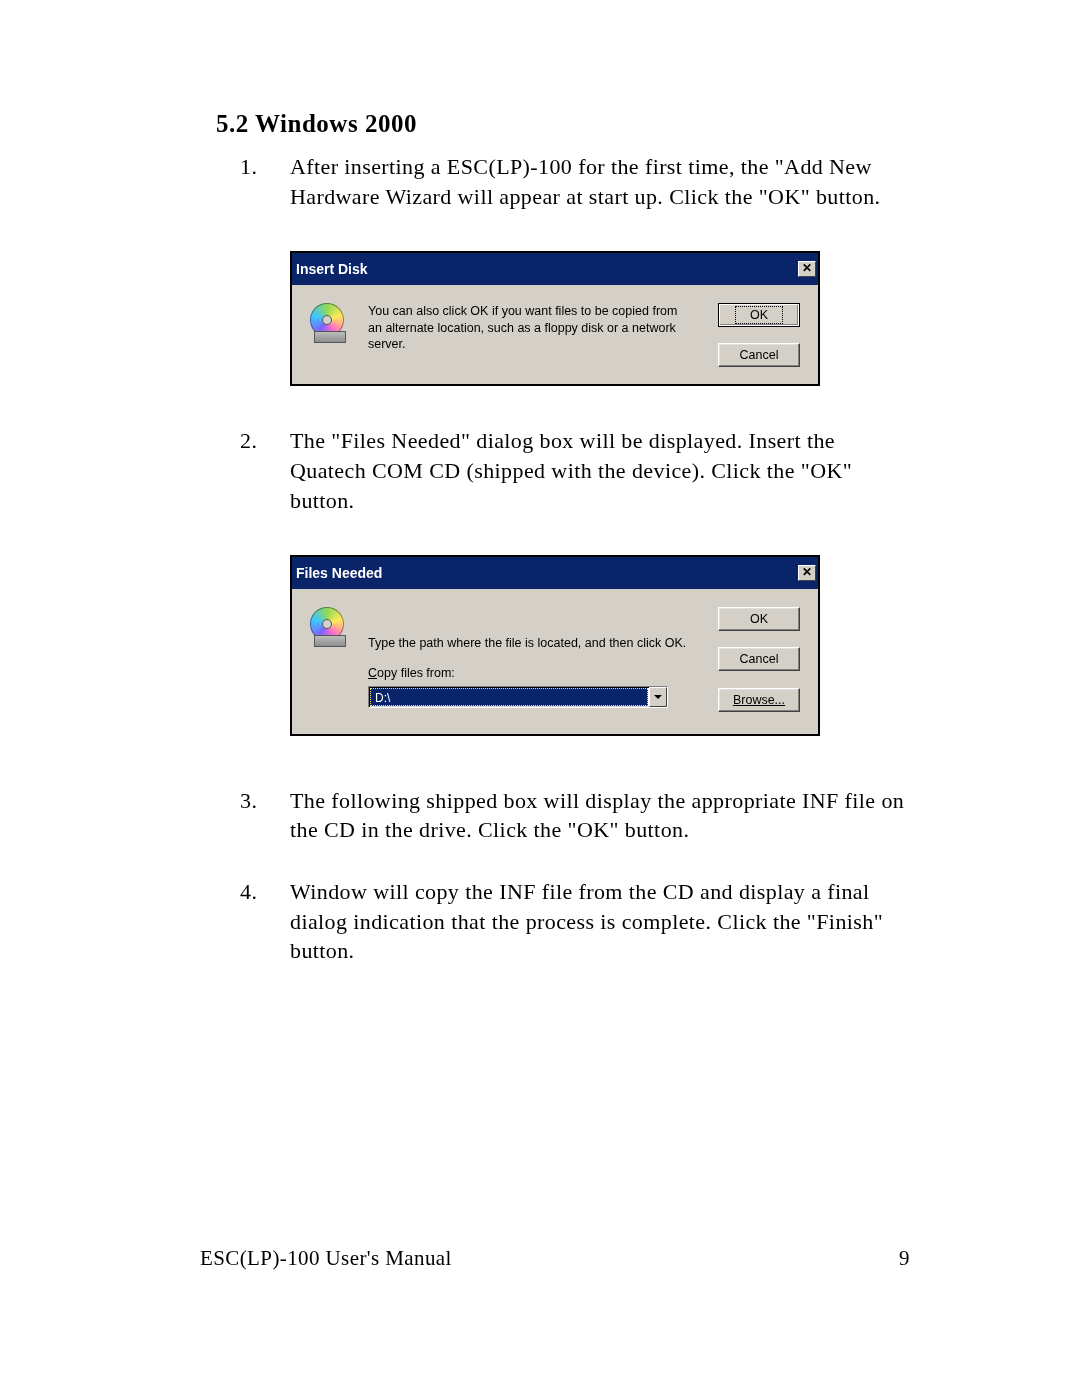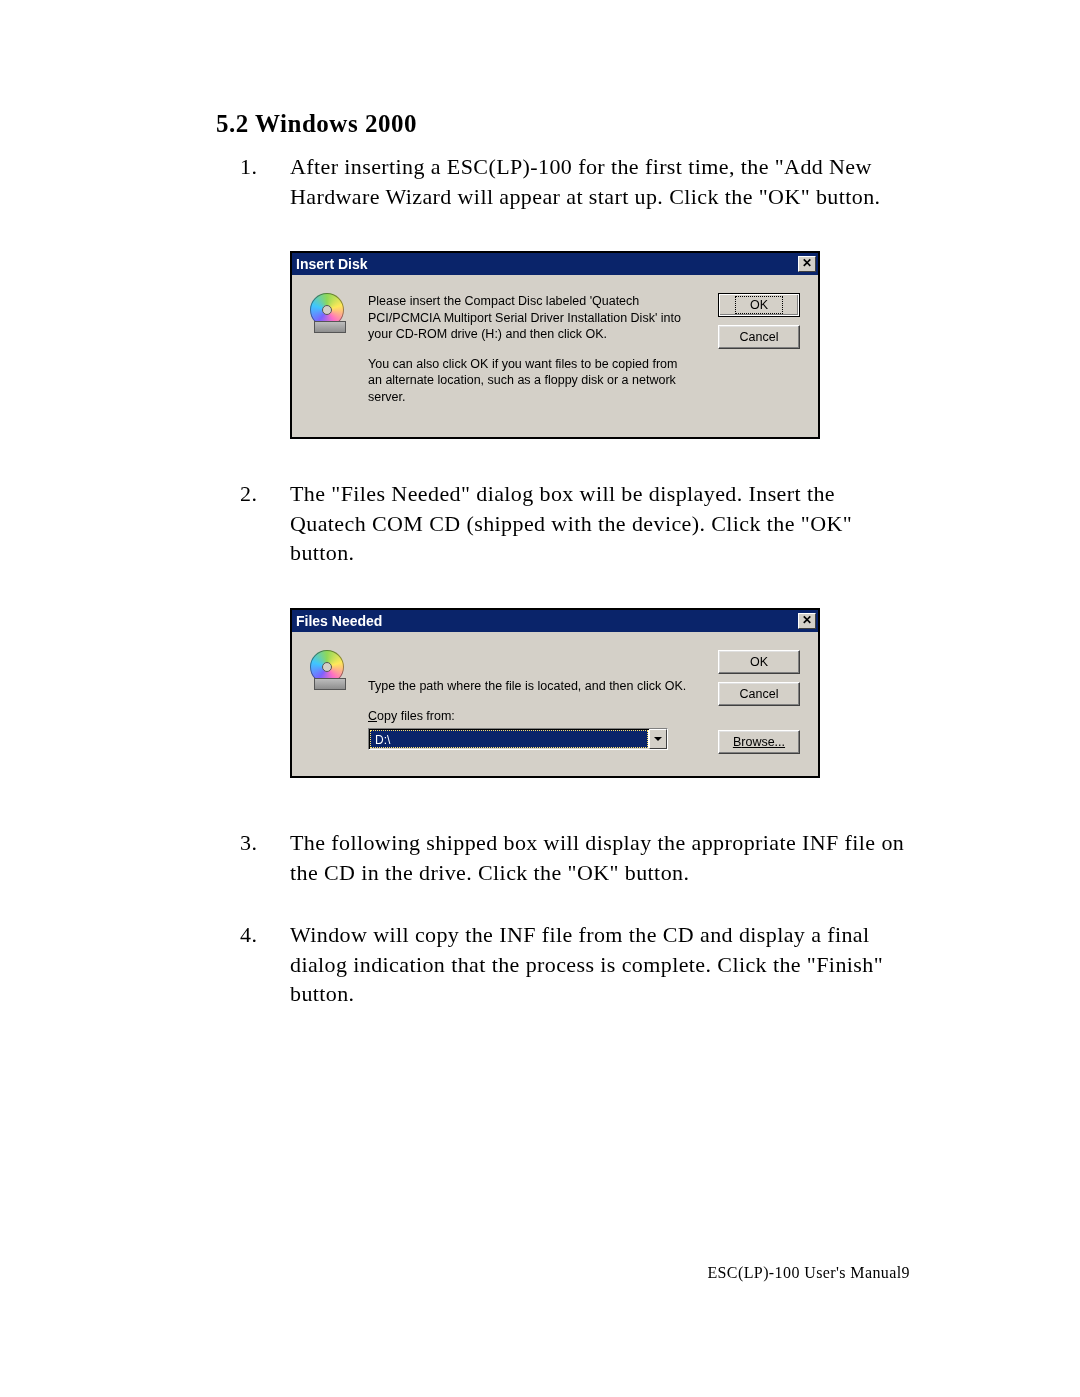--- a/index.html
+++ b/index.html
@@ -52,21 +52,21 @@
 
   .titlebar {
     background: #0a246a;
     color: #fff;
     font-family: Tahoma, sans-serif;
     font-weight: bold;
     font-size: 14px;
     display: flex;
     align-items: center;
     justify-content: space-between;
-    height: 22px;
+    height: 32px;
     padding: 0 2px 0 4px;
   }
   .close-btn {
     width: 18px;
     height: 16px;
     background: #d4d0c8;
     border: 1px solid #fff;
     border-right-color: #404040;
     border-bottom-color: #404040;
     box-sizing: border-box;
@@ -125,21 +125,21 @@
   .dialog-text .para { margin-bottom: 14px; }
   .dialog-text .label-u { }
   .dialog-text .label-u .ul { text-decoration: underline; }
 
   .btn-column {
     position: absolute;
     right: 18px;
     top: 18px;
     display: flex;
     flex-direction: column;
-    gap: 8px;
+    gap: 16px;
   }
   .win-btn {
     width: 82px;
     height: 24px;
     background: #d4d0c8;
     border: 1px solid #fff;
     border-right-color: #404040;
     border-bottom-color: #404040;
     box-shadow: inset -1px -1px 0 #808080, inset 1px 1px 0 #dfdfdf;
     font-family: Tahoma, sans-serif;
@@ -205,26 +205,26 @@
   .browse-btn-pos {
     position: absolute;
     right: 18px;
     bottom: 22px;
     text-decoration: underline;
   }
 
   
   .footer {
     position: absolute;
-    bottom: 115px;
+    bottom: 126px;
     left: 200px;
     right: 170px;
     display: flex;
-    justify-content: flex-end;
-    font-size: 16px;
+    justify-content: space-between;
+    font-size: 21px;
     letter-spacing: 0.4px;
   }
 </style>
 </head>
 <body>
 
 <div class="page">
 
   <h2 class="section-heading">5.2  Windows 2000</h2>
 
@@ -240,21 +240,20 @@
       <span>Insert Disk</span>
       <span class="close-btn">✕</span>
     </div>
     <div class="dialog-body">
       <div class="cd-icon">
         <div class="disc"></div>
           <div class="hole"></div>
           <div class="drive"></div>
       </div>
       <div class="dialog-text">
-        <div class="para">Please insert the Compact Disc labeled 'Quatech PCI/PCMCIA Multiport Serial Driver Installation Disk' into your CD-ROM drive (H:) and then click OK.</div>
         <div class="para">You can also click OK if you want files to be copied from an alternate location, such as a floppy disk or a network server.</div>
       </div>
       <div class="btn-column">
         <div class="win-btn default"><span class="inner">OK</span></div>
         <div class="win-btn">Cancel</div>
       </div>
     </div>
   </div>
 
   <div class="instructions">

